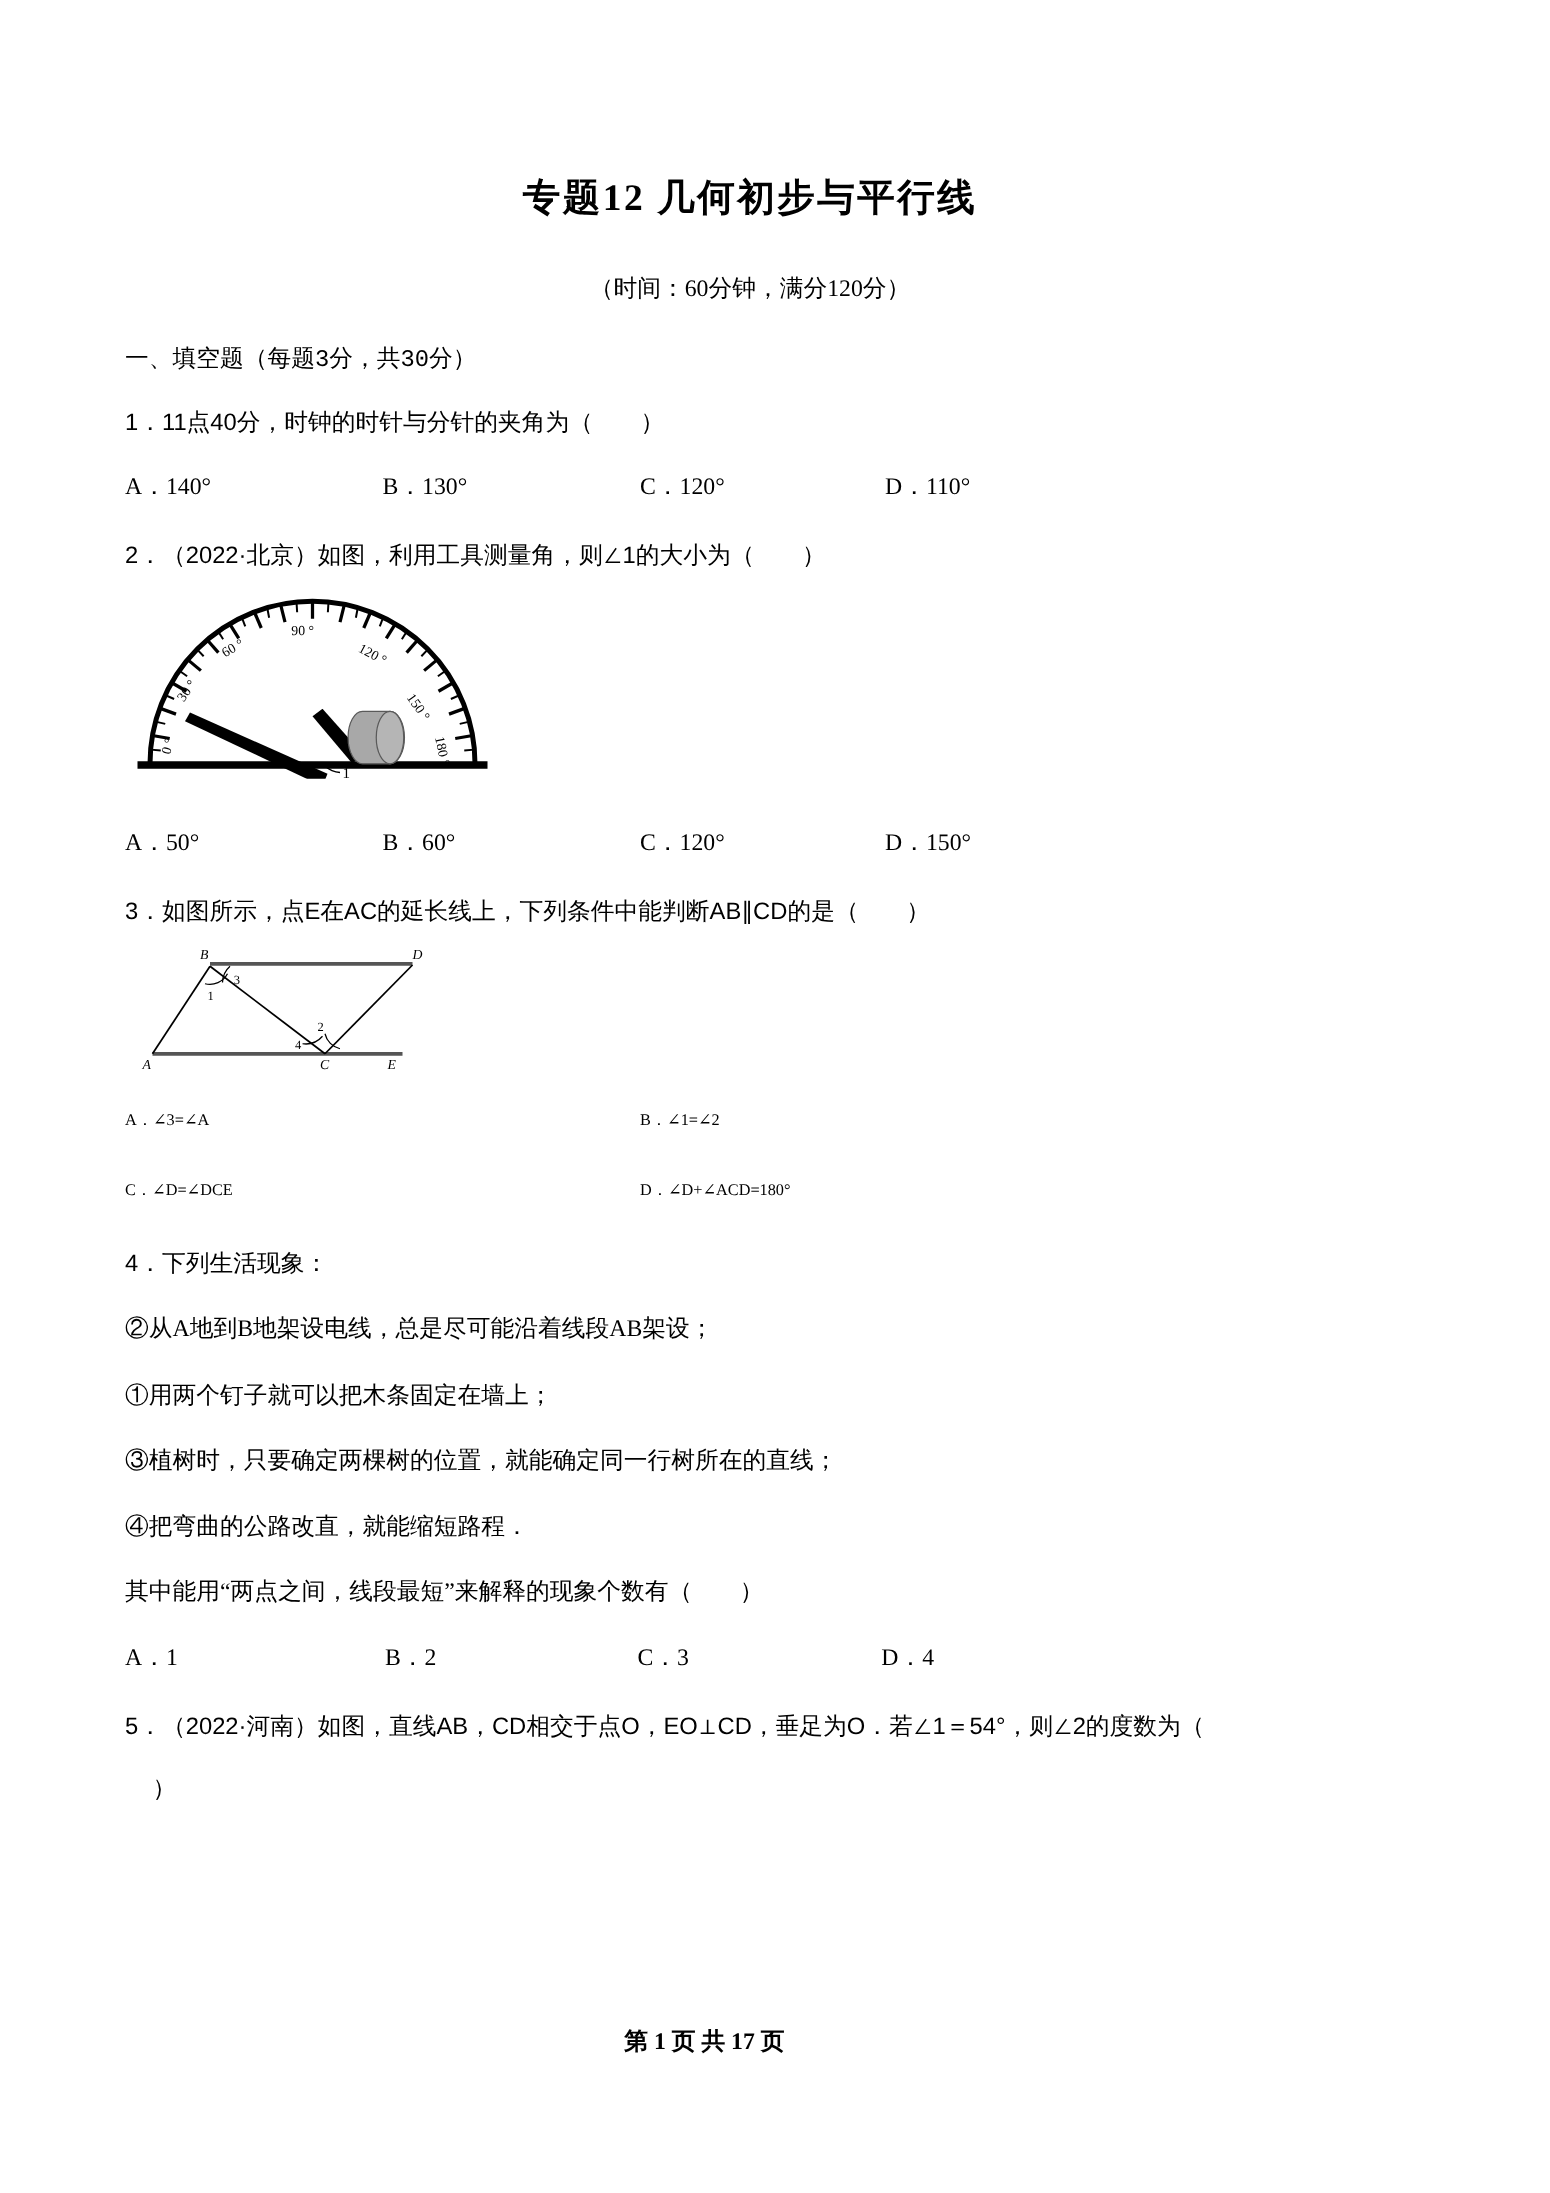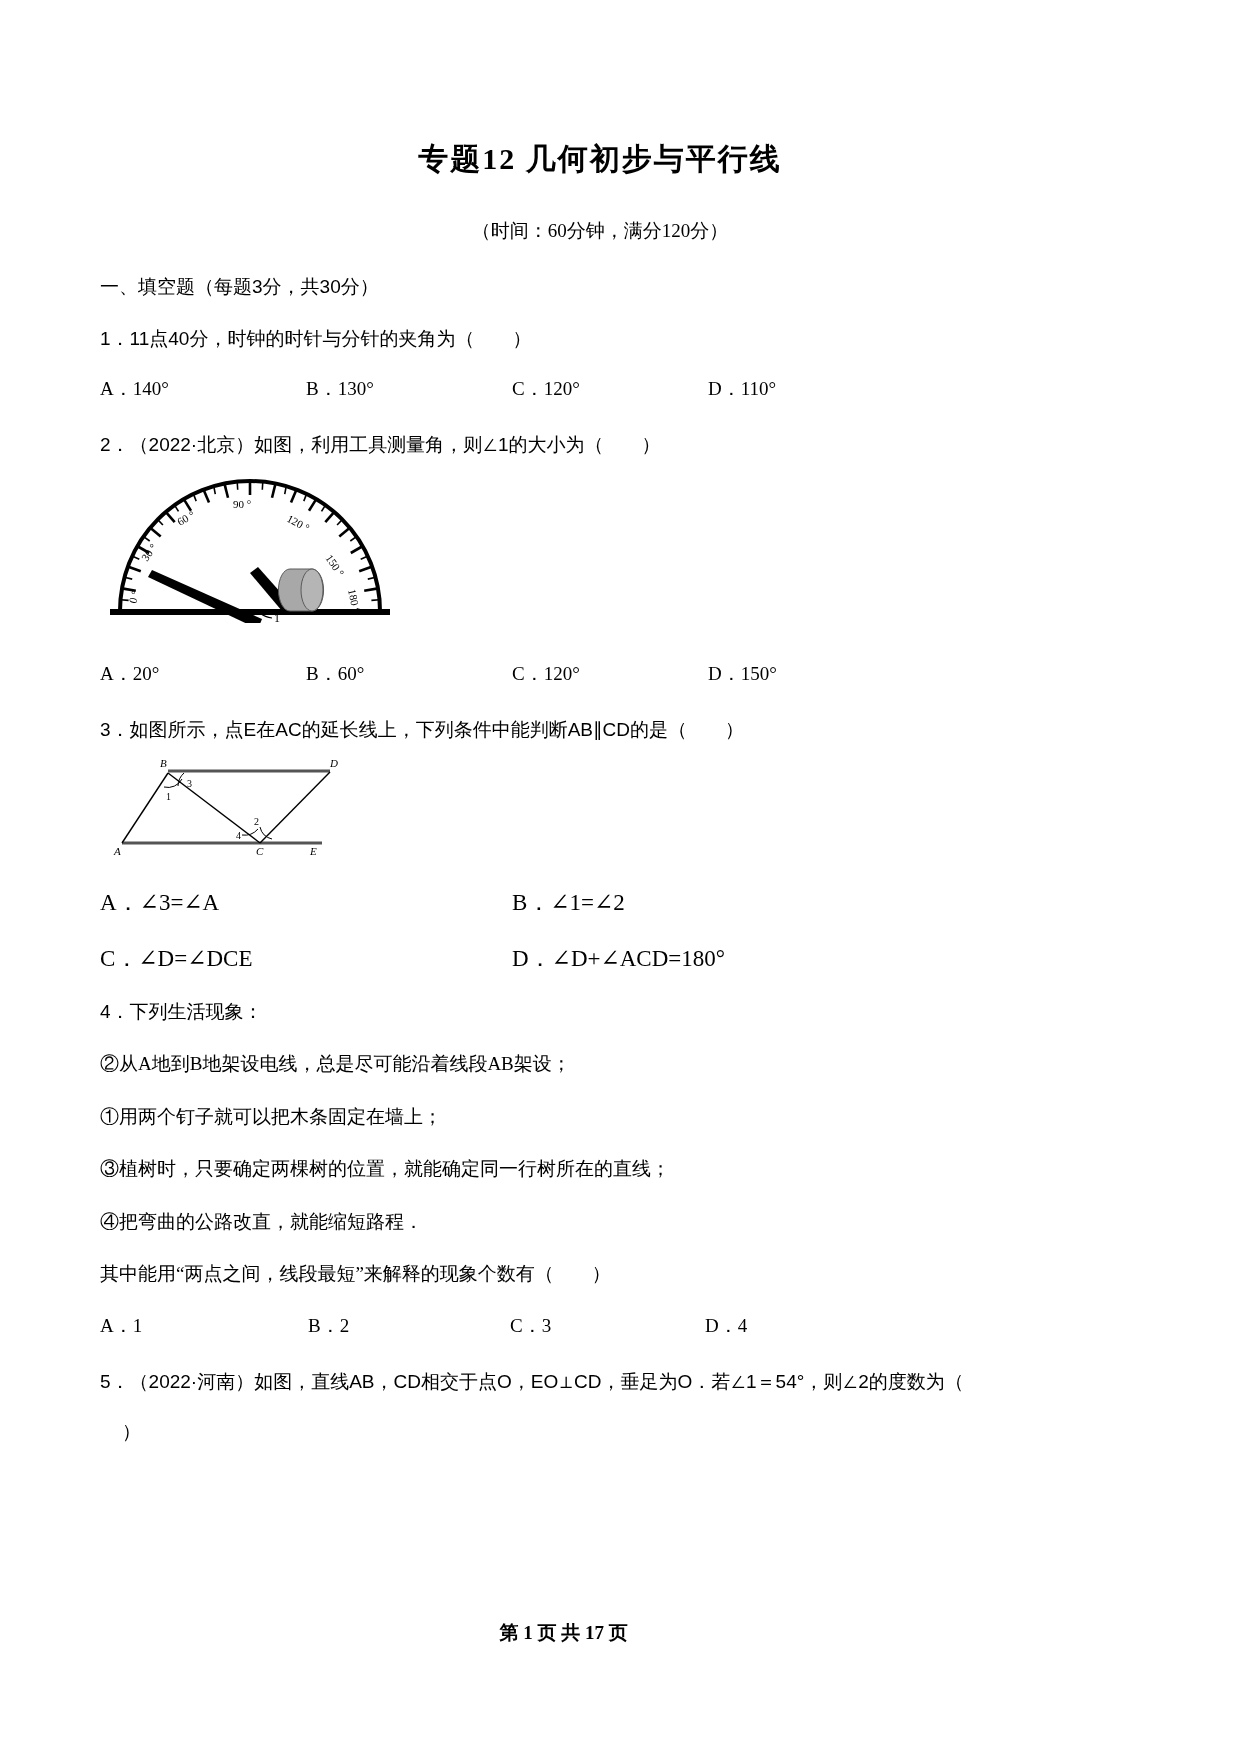--- a/index.html
+++ b/index.html
@@ -45,21 +45,21 @@
     text-align: center;
     font-size: 19px;
     margin-top: 38px;
     font-family: "Liberation Serif", "DejaVu Serif", serif;
   }
 
   
   .section-heading {
     font-size: 19px;
     margin-top: 30px;
-    font-family: Liberation Sans, sans-serif;
+    font-family: Liberation Mono, monospace;
   }
 
   
   .q-stem {
     font-size: 19px;
     margin-top: 25px;
     line-height: 1.5;
     font-family: Liberation Sans, sans-serif;
   }
   .q-sub {
@@ -83,21 +83,21 @@
   .opt-a { left: 0px; }
   .opt-b { left: 206px; }
   .opt-c { left: 412px; }
   .opt-d { left: 608px; }
 
   
   .opt-row2 {
     position: relative;
     height: 30px;
     margin-top: 26px;
-    font-size: 23px;
+    font-size: 13px;
   }
   .opt2-l { left: 0px; position: absolute; top: 0; white-space: nowrap;}
   .opt2-r { left: 412px; position: absolute; top: 0; white-space: nowrap;}
 
   
   .opt-row-q4 .opt-a { left: 0px; }
   .opt-row-q4 .opt-b { left: 208px; }
   .opt-row-q4 .opt-c { left: 410px; }
   .opt-row-q4 .opt-d { left: 605px; }
 
@@ -222,21 +222,21 @@
       <svg width="300" height="60" viewBox="0 0 300 60" xmlns="http://www.w3.org/2000/svg">
 
         <path d="M 158 0 L 190 36 L 182 44 L 150 6 Z" fill="#000000"></path>
 
         <path d="M 190 2 L 212 2 A 11 20 0 0 1 212 44 L 190 44 A 11 20 0 0 1 190 2 Z" fill="#a8a8a8" stroke="#5a5a5a" stroke-width="1"></path>
         <ellipse cx="212" cy="23" rx="11" ry="21" fill="#b5b5b5" stroke="#5a5a5a" stroke-width="1"></ellipse>
       </svg>
     </div>
 
     <div class="opt-row" style="margin-top:36px;">
-      <span class="opt opt-a">A．20°</span>
+      <span class="opt opt-a">A．50°</span>
       <span class="opt opt-b">B．60°</span>
       <span class="opt opt-c">C．120°</span>
       <span class="opt opt-d">D．150°</span>
     </div>
 
     <div class="q-stem">3．如图所示，点E在AC的延长线上，下列条件中能判断AB∥CD的是（　　）</div>
 
     <div class="fig-parallelogram">
       <svg width="250" height="100" viewBox="0 0 250 100" xmlns="http://www.w3.org/2000/svg">
 

